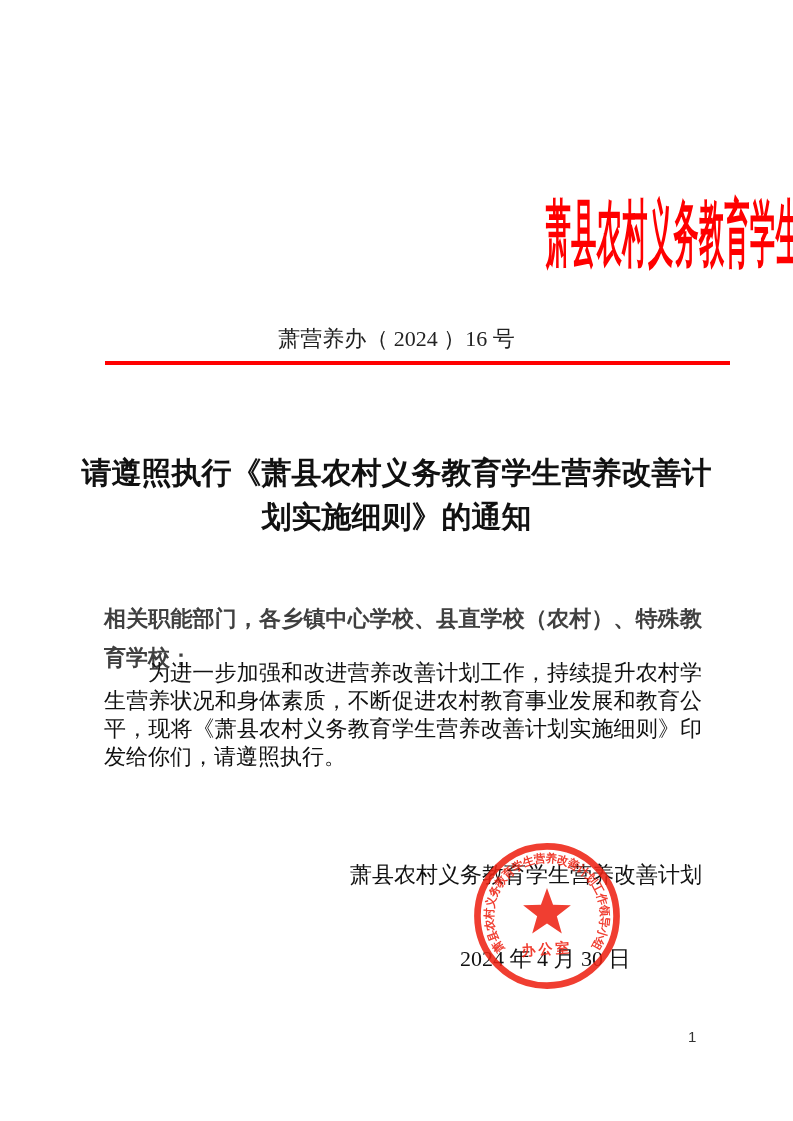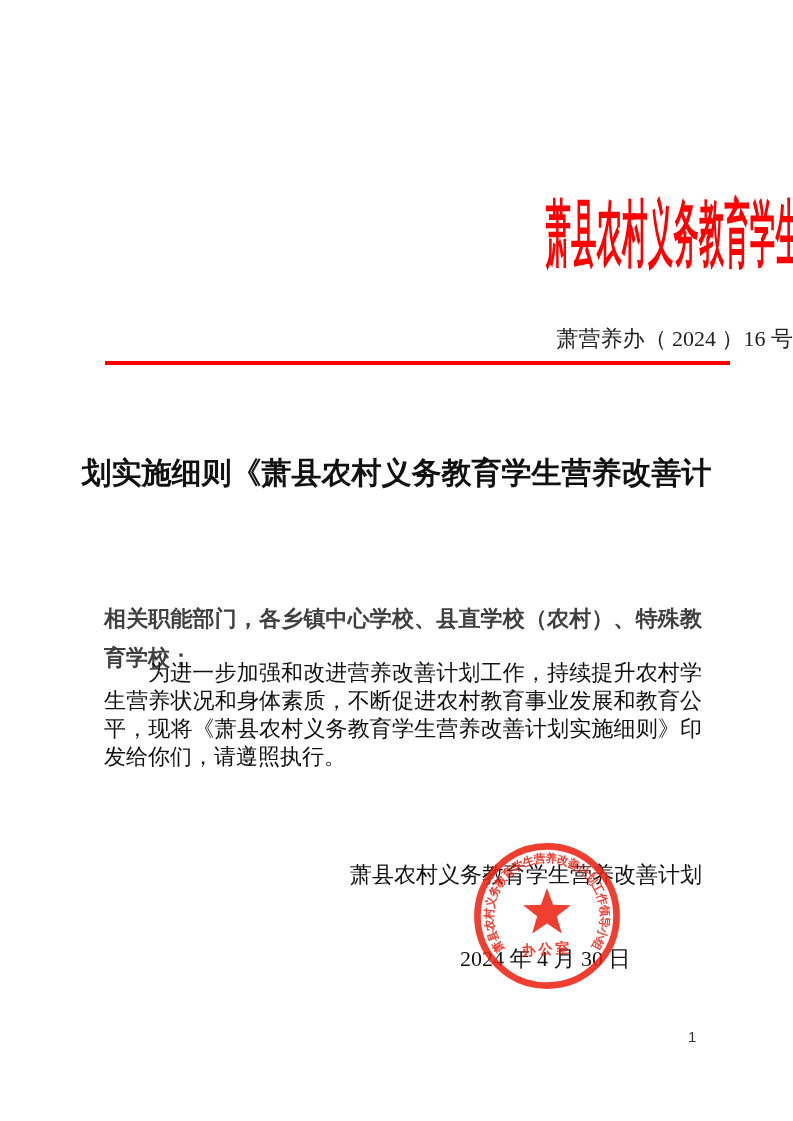--- a/index.html
+++ b/index.html
@@ -30,21 +30,21 @@
     color: #ff0000;
     transform: scaleX(0.35);
     transform-origin: 50% 50%;
     letter-spacing: 1px;
   }
   .doc-number {
     position: absolute;
     top: 324px;
     left: 0;
     width: 100%;
-    text-align: right;
+    text-align: center;
     font-size: 22px;
     color: #222222;
   }
   .red-line {
     position: absolute;
     top: 361px;
     left: 105px;
     width: 625px;
     height: 4px;
     background: #ff0000;
@@ -115,21 +115,22 @@
 
   <div class="header-title">
     <span class="stretch">萧县农村义务教育学生营养改善计划领导小组办公室</span>
   </div>
 
   <div class="doc-number">萧营养办（ 2024 ）16 号</div>
 
   <div class="red-line"></div>
 
   <div class="doc-title">
-    <div>划实施细则《萧县农村义务教育学生营养改善计</div>
+    <div>请遵照执行《萧县农村义务教育学生营养改善计</div>
+    <div>划实施细则》的通知</div>
   </div>
 
   <div class="salutation">相关职能部门，各乡镇中心学校、县直学校（农村）、特殊教育学校：</div>
 
   <div class="body-text">为进一步加强和改进营养改善计划工作，持续提升农村学生营养状况和身体素质，不断促进农村教育事业发展和教育公平，现将《萧县农村义务教育学生营养改善计划实施细则》印发给你们，请遵照执行。</div>
 
   <div class="sig-line sig-org1">萧县农村义务教育学生营养改善计划</div>
 
 
   <div class="sig-line sig-date">2024 年 4 月 30 日</div>

